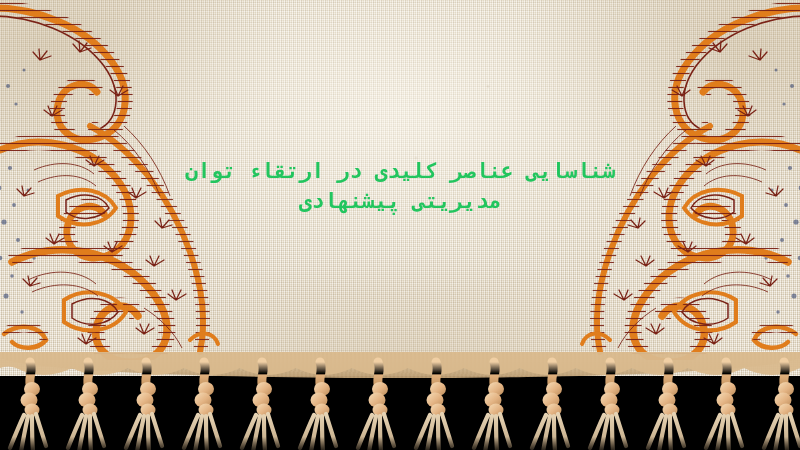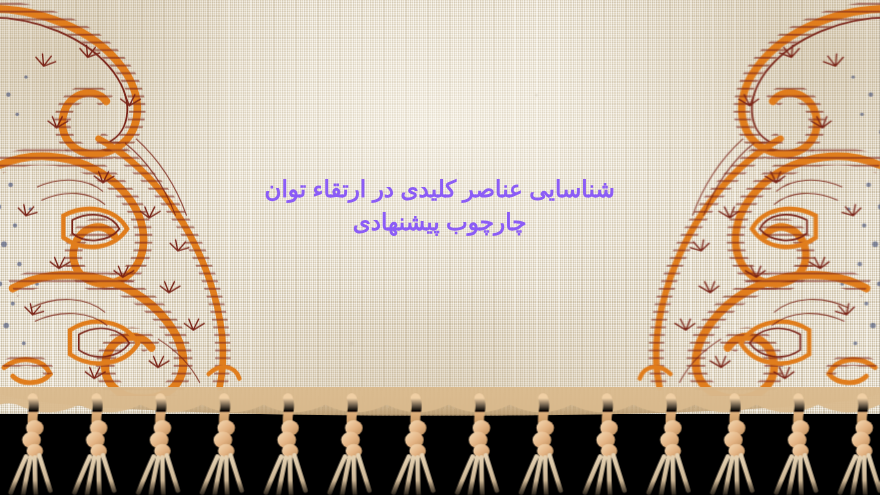--- a/index.html
+++ b/index.html
@@ -87,25 +87,25 @@
 
   
   .title-block {
     position:absolute;
     left:178px; top:158px;
     width:444px;
     text-align:center;
     direction:rtl;
   }
   .title-line {
-    font-family:Liberation Sans, sans-serif;
+    font-family:Liberation Mono, monospace;
     font-size:21px;
     font-weight:700;
     line-height:1.42;
-    color:#8b5cf6;
+    color:#22c55e;
     letter-spacing:0;
     white-space:nowrap;
   }
 
   
   .fringe {
     position:absolute;
     left:0; top:352px;
     width:800px; height:98px;
     pointer-events:none;
@@ -301,21 +301,21 @@
 
         <path d="M10 334 C 26 322, 46 326, 52 340 C 44 350, 26 350, 18 342" fill="none" stroke="#e07d1e" stroke-width="4.5" stroke-linecap="round"></path>
         <path d="M10 334 C 26 322, 46 326, 52 340" fill="none" stroke="url(#combR)" stroke-width="11" opacity="0.9"></path>
         <path d="M196 340 C 206 330, 220 332, 224 344" fill="none" stroke="#e07d1e" stroke-width="4" stroke-linecap="round"></path>
       </g>
     </svg>
   </div>
 
   <div class="title-block">
     <div class="title-line">شناسایی عناصر کلیدی در ارتقاء توان</div>
-    <div class="title-line">چارچوب پیشنهادی</div>
+    <div class="title-line">مدیریتی پیشنهادی</div>
   </div>
 
   <div class="fringe">
     <svg viewBox="0 0 800 98" width="800" height="98" xmlns="http://www.w3.org/2000/svg">
       <defs>
         <linearGradient id="cord" x1="0" y1="0" x2="0" y2="1">
           <stop offset="0%" stop-color="#f0cfa4"></stop>
           <stop offset="45%" stop-color="#e2b customs"></stop>
           <stop offset="50%" stop-color="#e0b07c"></stop>
           <stop offset="100%" stop-color="#c2925f"></stop>

